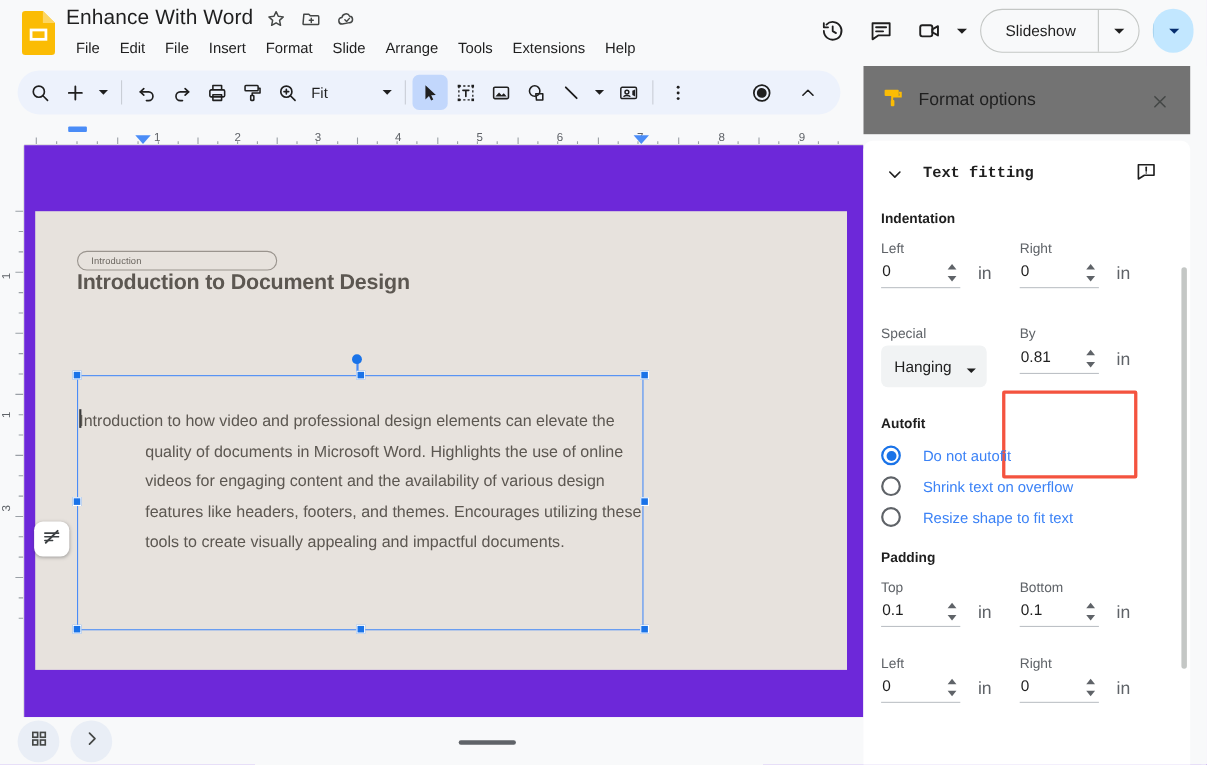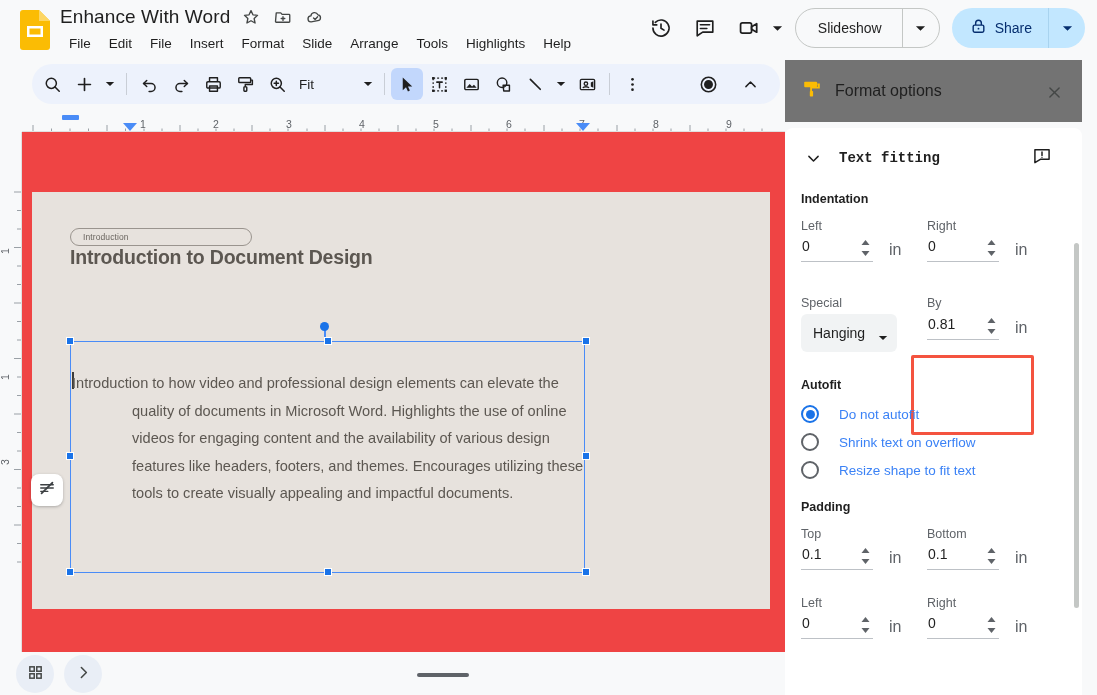--- a/index.html
+++ b/index.html
@@ -43,21 +43,21 @@
   .ss-caret { width:36px; height:100%; display:flex; align-items:center; justify-content:center; }
   .share-btn {
     height:40px; display:flex; align-items:center; background:#c2e7ff; border-radius:20px; overflow:hidden;
     cursor:pointer; margin-left:8px;
   }
   .share-label { display:flex; align-items:center; gap:8px; padding:0 16px 0 18px; height:100%; font-size:14px; color:#062e6f; }
   .sh-div { width:1px; height:40px; background:#a8d3ef; }
   .sh-caret { width:36px; height:100%; display:flex; align-items:center; justify-content:center; color:#062e6f;}
 
   
-  .toolbar-wrap { position:absolute; left:32px; top:64px; width:748px; height:40px;text-align:right; }
+  .toolbar-wrap { position:absolute; left:16px; top:64px; width:748px; height:40px;text-align:right; }
   .toolbar {
     position:absolute; left:0; top:0; width:748px; height:40px;
     background:#edf2fc; border-radius:20px; display:flex; align-items:center; padding:0 4px;
   }
   .tb-btn {
     width:32px; height:32px; border-radius:50%; display:flex; align-items:center; justify-content:center;
     color:#1f1f1f; cursor:pointer; flex:none;
   }
   .tb-btn.active { background:#c2d7fc; border-radius:6px; }
   .tb-caret { width:20px; height:32px; display:flex; align-items:center; justify-content:center; cursor:pointer; flex:none;}
@@ -69,21 +69,21 @@
   .ruler-h {
     position:absolute; left:0; top:110px; width:785px; height:22px; background:#f8f9fa;
   }
   .ruler-v {
     position:absolute; left:0; top:132px; width:22px; height:520px; background:#f8f9fa;
   }
   .ruler-canvas { position:absolute; left:0; top:0; }
 
   
   .canvas-area {
-    position:absolute; left:22px; top:132px; width:763px; height:520px; background:#ef4444;
+    position:absolute; left:22px; top:132px; width:763px; height:520px; background:#6d28d9;
   }
   .slide {
     position:absolute; left:10px; top:60px; width:738px; height:417px;
     background:#e7e2dd;
   }
   .chip {
     position:absolute; left:38px; top:36px; width:182px; height:18px;
     border:1px solid #9a948e; border-radius:9px; display:flex; align-items:center;
   }
   .chip span { font-size:8.5px; color:#6b6660; padding-left:12px; letter-spacing:0.1px;}
@@ -221,21 +221,21 @@
 
     <div class="menu-row">
       <div class="menu-item">File</div>
       <div class="menu-item">Edit</div>
       <div class="menu-item">File</div>
       <div class="menu-item">Insert</div>
       <div class="menu-item">Format</div>
       <div class="menu-item">Slide</div>
       <div class="menu-item">Arrange</div>
       <div class="menu-item">Tools</div>
-      <div class="menu-item">Highlights</div>
+      <div class="menu-item">Extensions</div>
       <div class="menu-item">Help</div>
     </div>
 
     <div class="topright">
       <div class="tr-icon-btn">
         <svg width="22" height="22" viewBox="0 0 24 24" fill="none" stroke="currentColor" stroke-width="1.8" stroke-linecap="round" stroke-linejoin="round">
           <path d="M3.2 12 a8.8 8.8 0 1 0 2.6 -6.2"></path>
           <path d="M3.2 4.4 v4.2 h4.2"></path>
           <path d="M12 7.6 v4.7 l3.3 2"></path>
         </svg>
@@ -262,30 +262,20 @@
       <div class="slideshow-btn">
         <div class="slideshow-label">Slideshow</div>
         <div class="ss-div"></div>
         <div class="ss-caret">
           <svg width="11" height="11" viewBox="0 0 12 12">
               <path d="M1 3.5 L6 8.5 L11 3.5 Z" fill="#1f1f1f"></path>
             </svg>
         </div>
       </div>
       <div class="share-btn">
-        <div class="share-label">
-          <span>
-            <svg width="17" height="17" viewBox="0 0 24 24" fill="none" stroke="#062e6f" stroke-width="2" stroke-linejoin="round">
-              <rect x="4.5" y="10" width="15" height="10" rx="2"></rect>
-              <path d="M8 10 V7.2 a4 4 0 0 1 8 0 V10"></path>
-              <circle cx="12" cy="15" r="1.3" fill="#062e6f" stroke="none"></circle>
-            </svg>
-          </span>
-          <span>Share</span>
-        </div>
         <div class="sh-div"></div>
         <div class="sh-caret">
           <svg width="11" height="11" viewBox="0 0 12 12">
               <path d="M1 3.5 L6 8.5 L11 3.5 Z" fill="#062e6f"></path>
             </svg>
         </div>
       </div>
     </div>
   </div>
 

